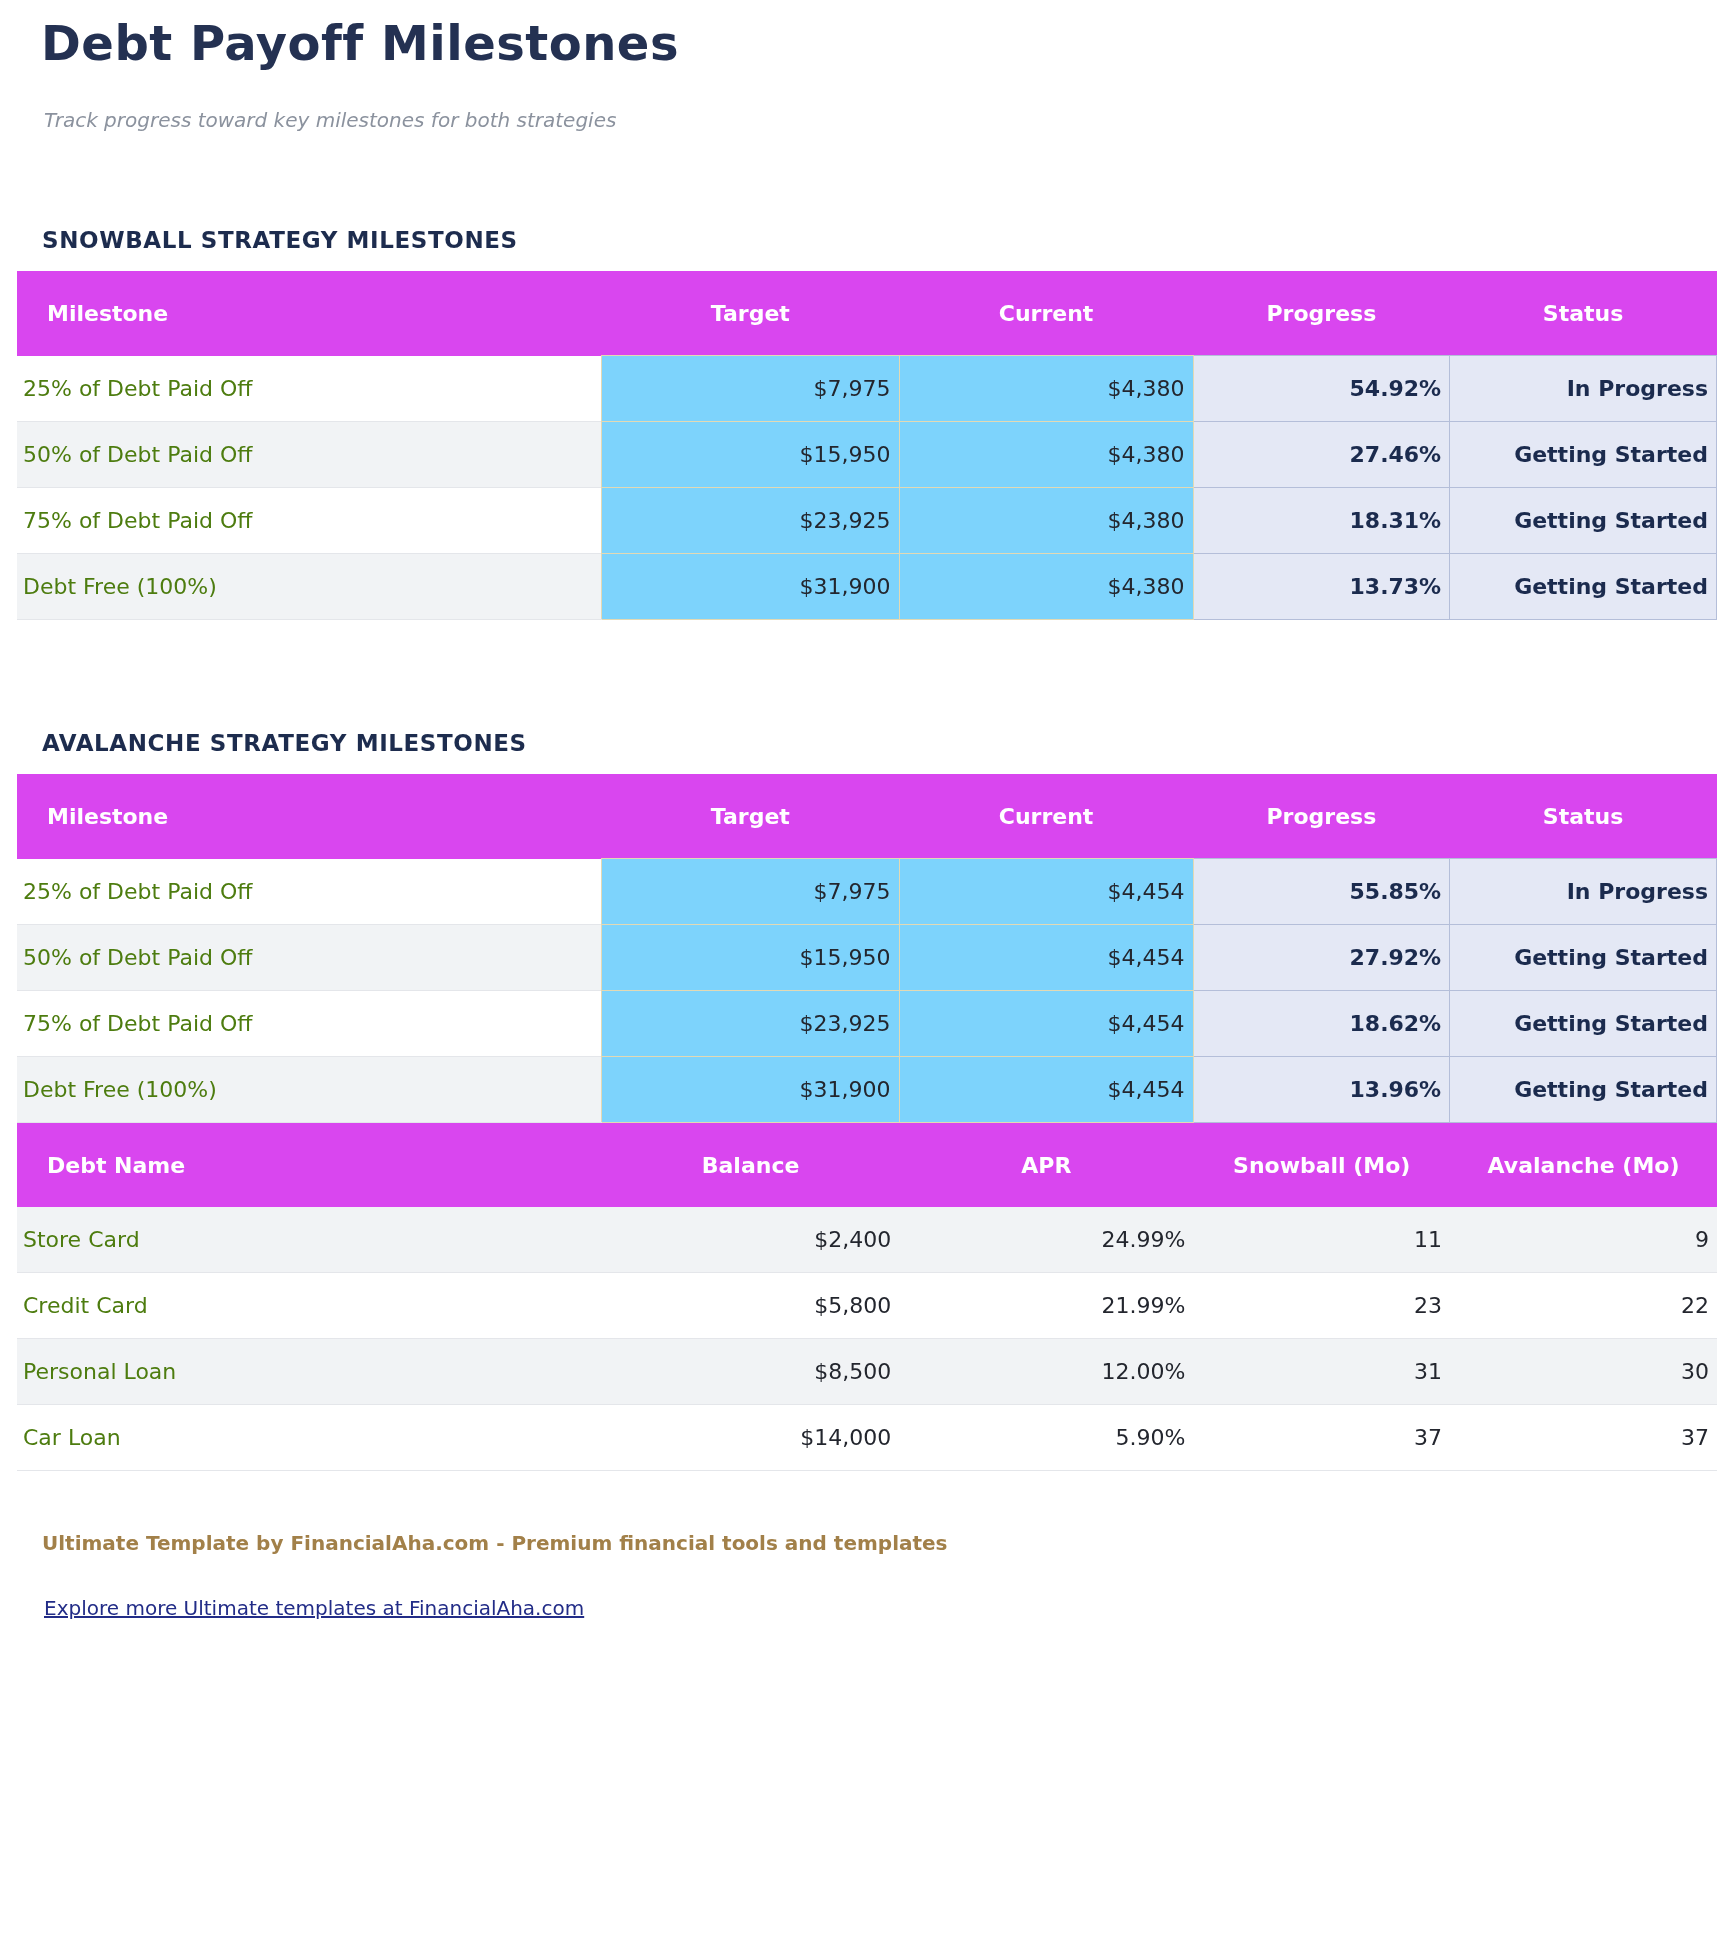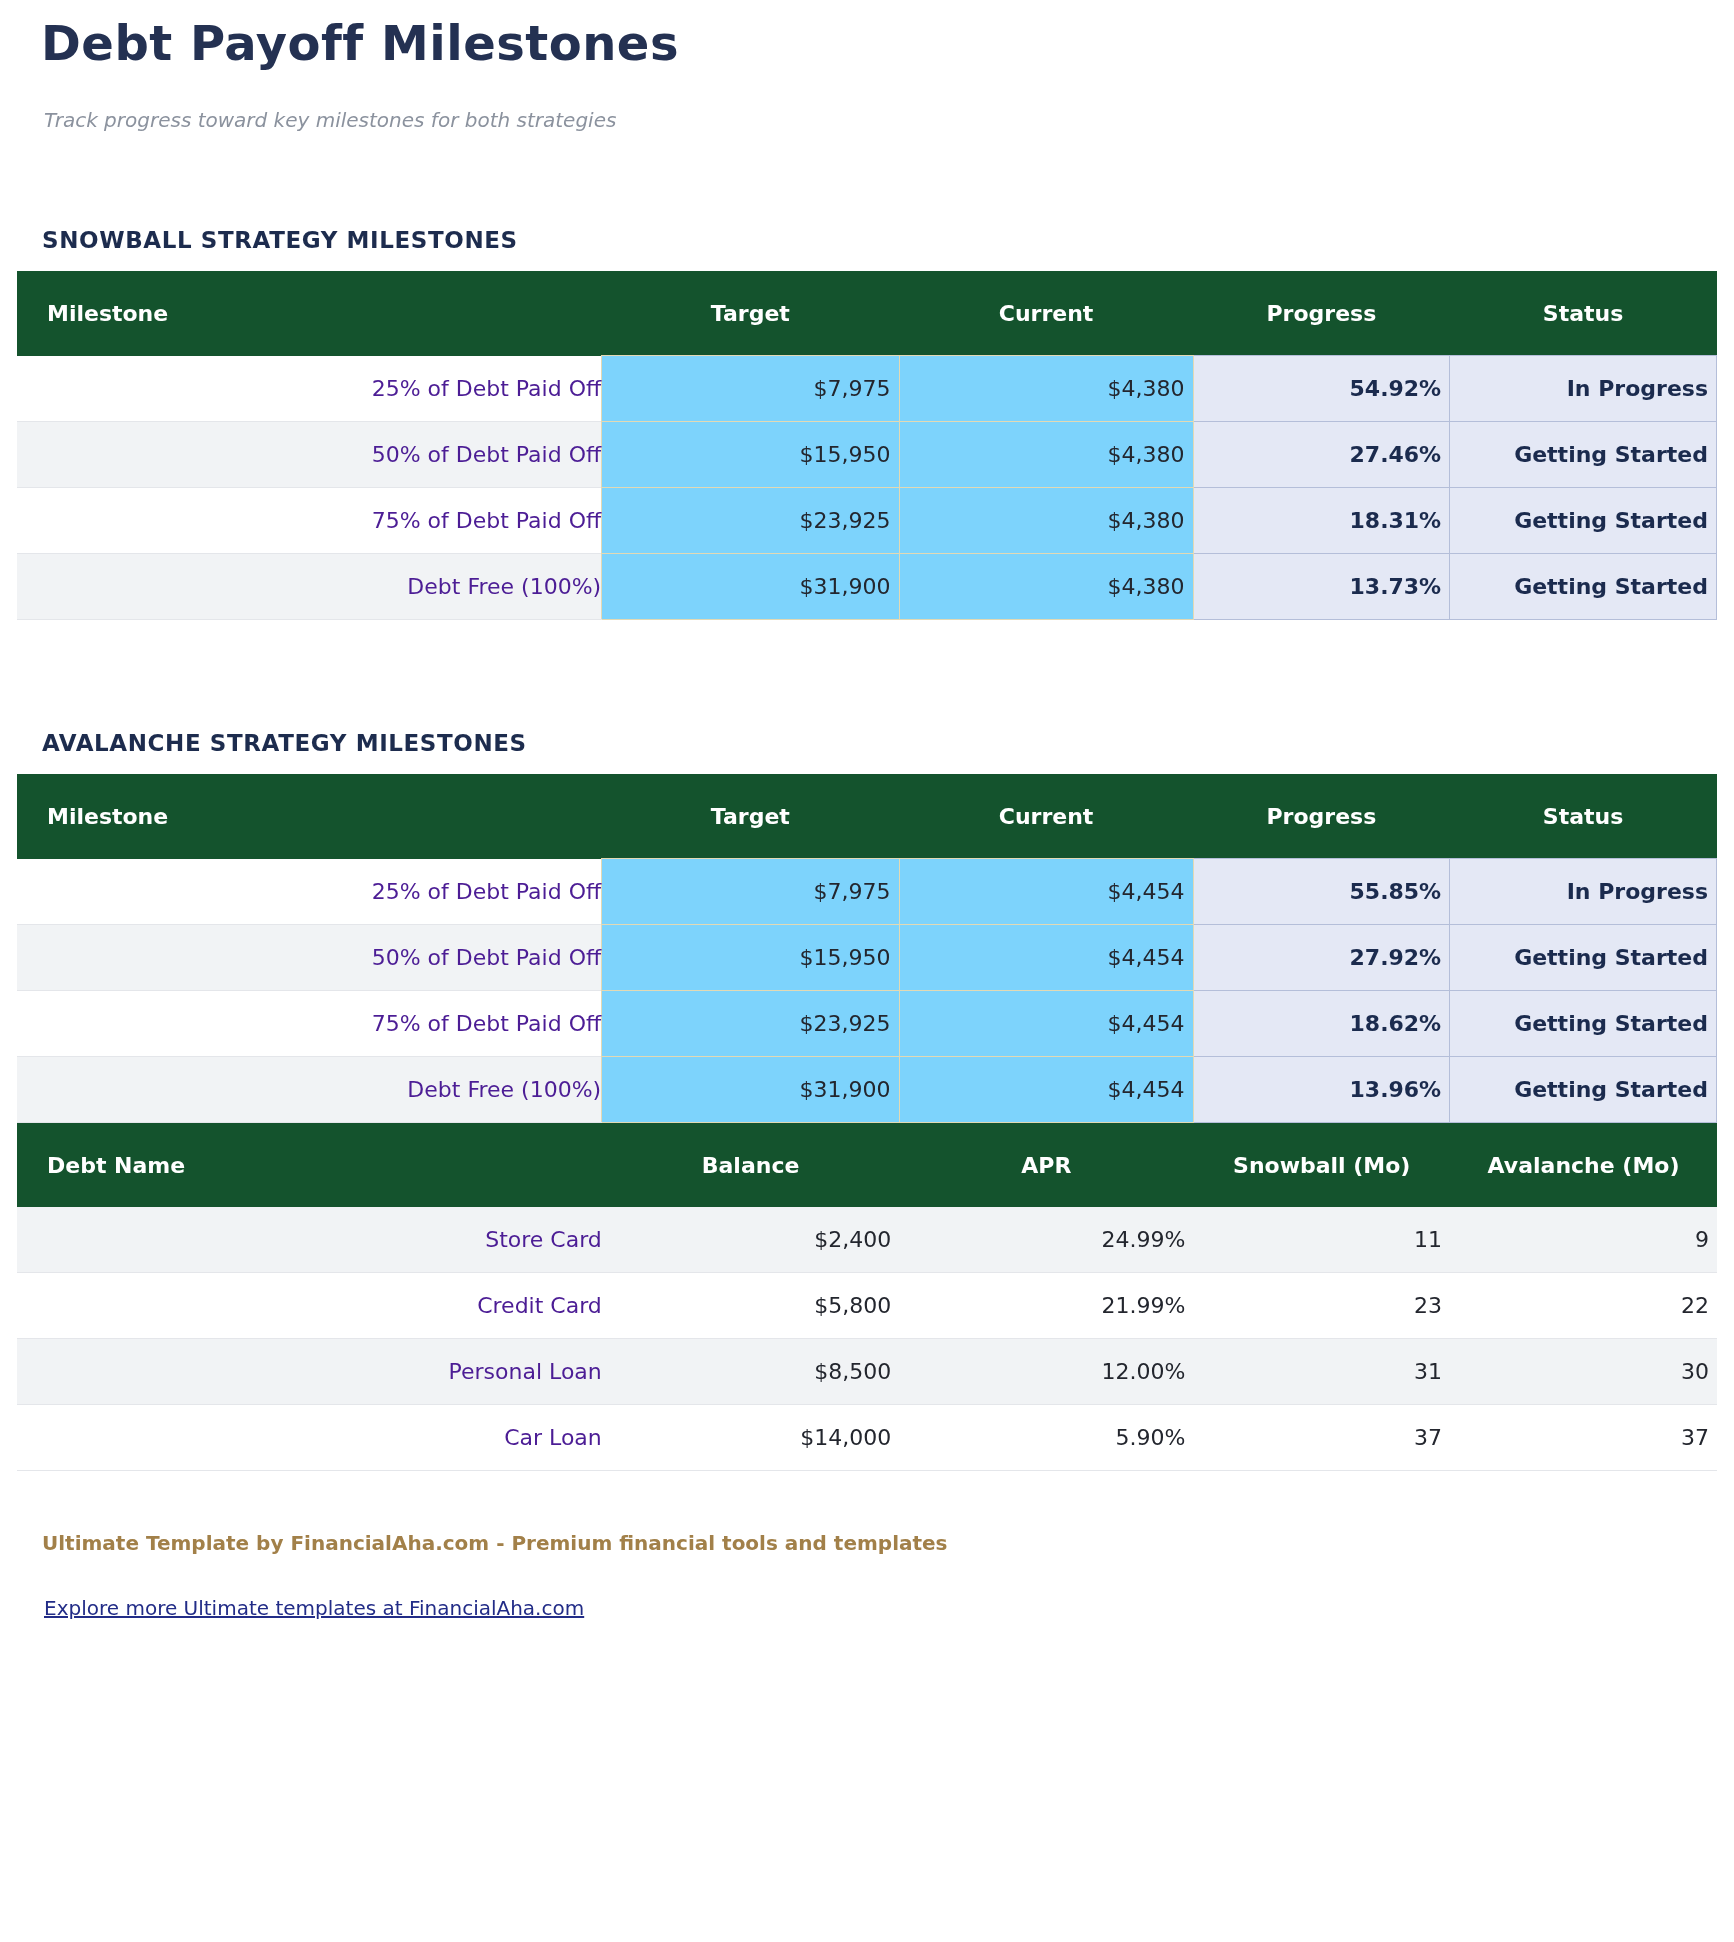--- a/index.html
+++ b/index.html
@@ -52,42 +52,42 @@
     border-collapse: collapse;
     table-layout: fixed;
   }
   col.c-milestone { width: 34.4%; }
   col.c-target    { width: 17.5%; }
   col.c-current   { width: 17.3%; }
   col.c-progress  { width: 15.1%; }
   col.c-status    { width: 15.7%; }
 
   thead th {
-    background: #14532d;
+    background: #d946ef;
     color: #ffffff;
     font-weight: 700;
     font-size: 22px;
     height: 84px;
     text-align: center;
     padding: 0;
   }
   thead th.th-first {
     text-align: left;
     padding-left: 30px;
   }
 
   tbody td {
     height: 65px;
     font-size: 22px;
     padding: 0;
   }
   td.plain-cell {
-    text-align: right;
+    text-align: left;
     padding-left: 6px;
-    color: #4c1d95;
+    color: #4d7c0f;
     border-top: 1px solid #e4e6ea;
   }
   tbody tr:first-child td.plain-cell { border-top: none; }
   tbody tr:last-child  td.plain-cell { border-bottom: 1px solid #e4e6ea; }
   tbody tr.alt td.plain-cell { background: #f1f3f5; }
 
   td.cream-cell {
     background: #7dd3fc;
     border: 1px solid #e3d9b4;
     text-align: right;

